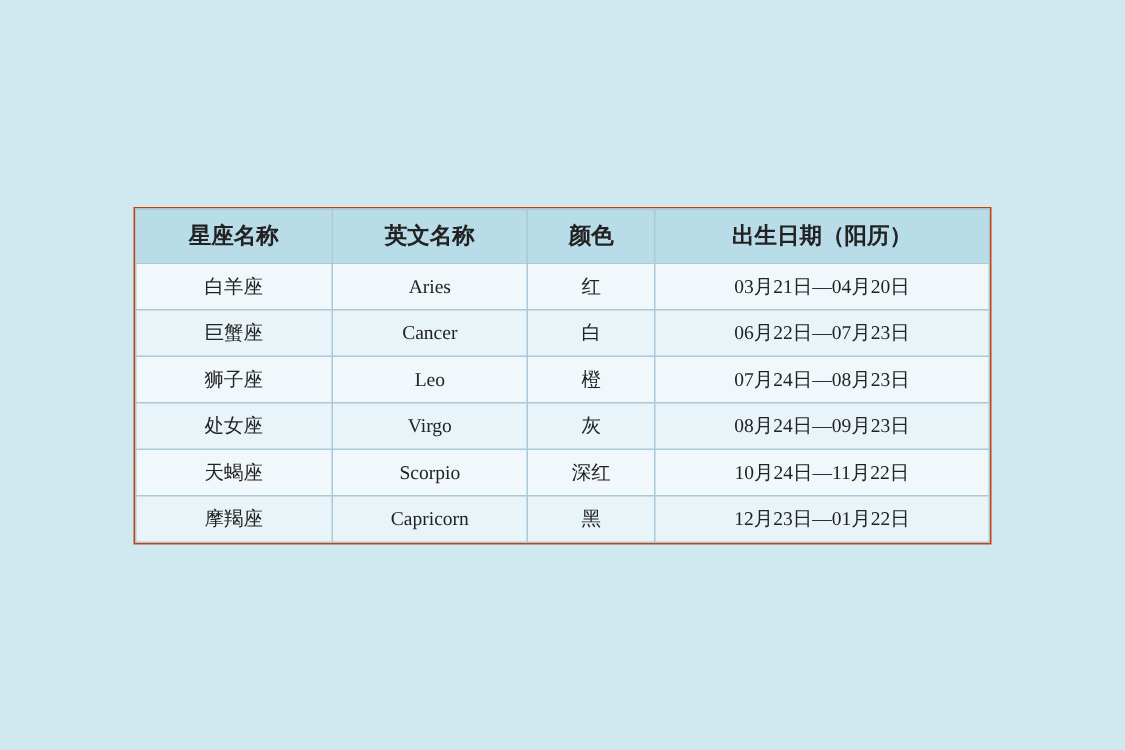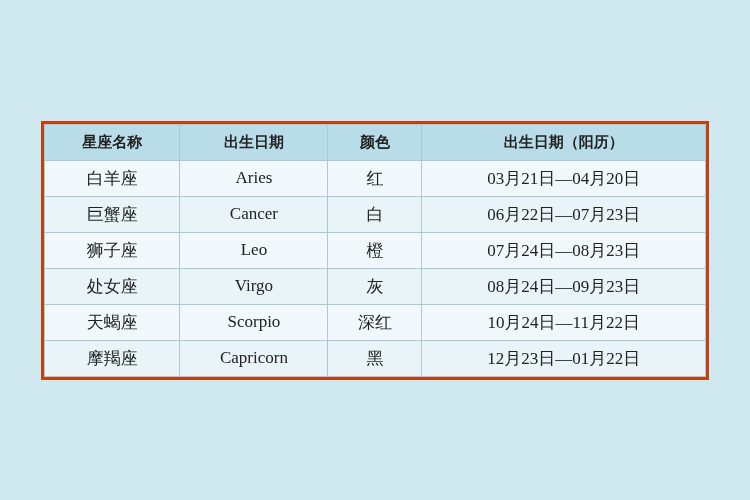--- a/index.html
+++ b/index.html
@@ -13,22 +13,22 @@
       height: 500px;
       background-color: #d0e8f0;
       display: flex;
       align-items: center;
       justify-content: center;
       font-family: "SimSun", "宋体", serif;
     }
 
     .table-container {
       background-color: #e8f4f8;
-      border: 3px solid #c2410c;
-      width: 668px;
+      border: 1px solid #c2410c;
+      width: 572px;
     }
 
     table {
       width: 100%;
       border-collapse: collapse;
     }
 
     thead tr {
       background-color: #b8dce8;
     }
@@ -47,41 +47,41 @@
     }
 
     tbody tr:nth-child(even) {
       background-color: #e8f4f8;
     }
 
     tbody td {
       border: 1px solid #aac8d8;
       padding: 6px 12px;
       text-align: center;
-      font-size: 17px;
+      font-size: 13px;
       color: #222;
     }
 
     tbody td:first-child {
       font-weight: normal;
     }
 
     tbody td:nth-child(2) {
       font-style: normal;
     }
   </style>
 </head>
 <body>
 
 <div class="table-container">
   <table>
     <thead>
       <tr>
         <th>星座名称</th>
-        <th>出生日期</th>
+        <th>英文名称</th>
         <th>颜色</th>
         <th>出生日期（阳历）</th>
       </tr>
     </thead>
     <tbody id="table-body">
     <tr>
           <td>白羊座</td>
           <td>Aries</td>
           <td>红</td>
           <td>03月21日—04月20日</td>

